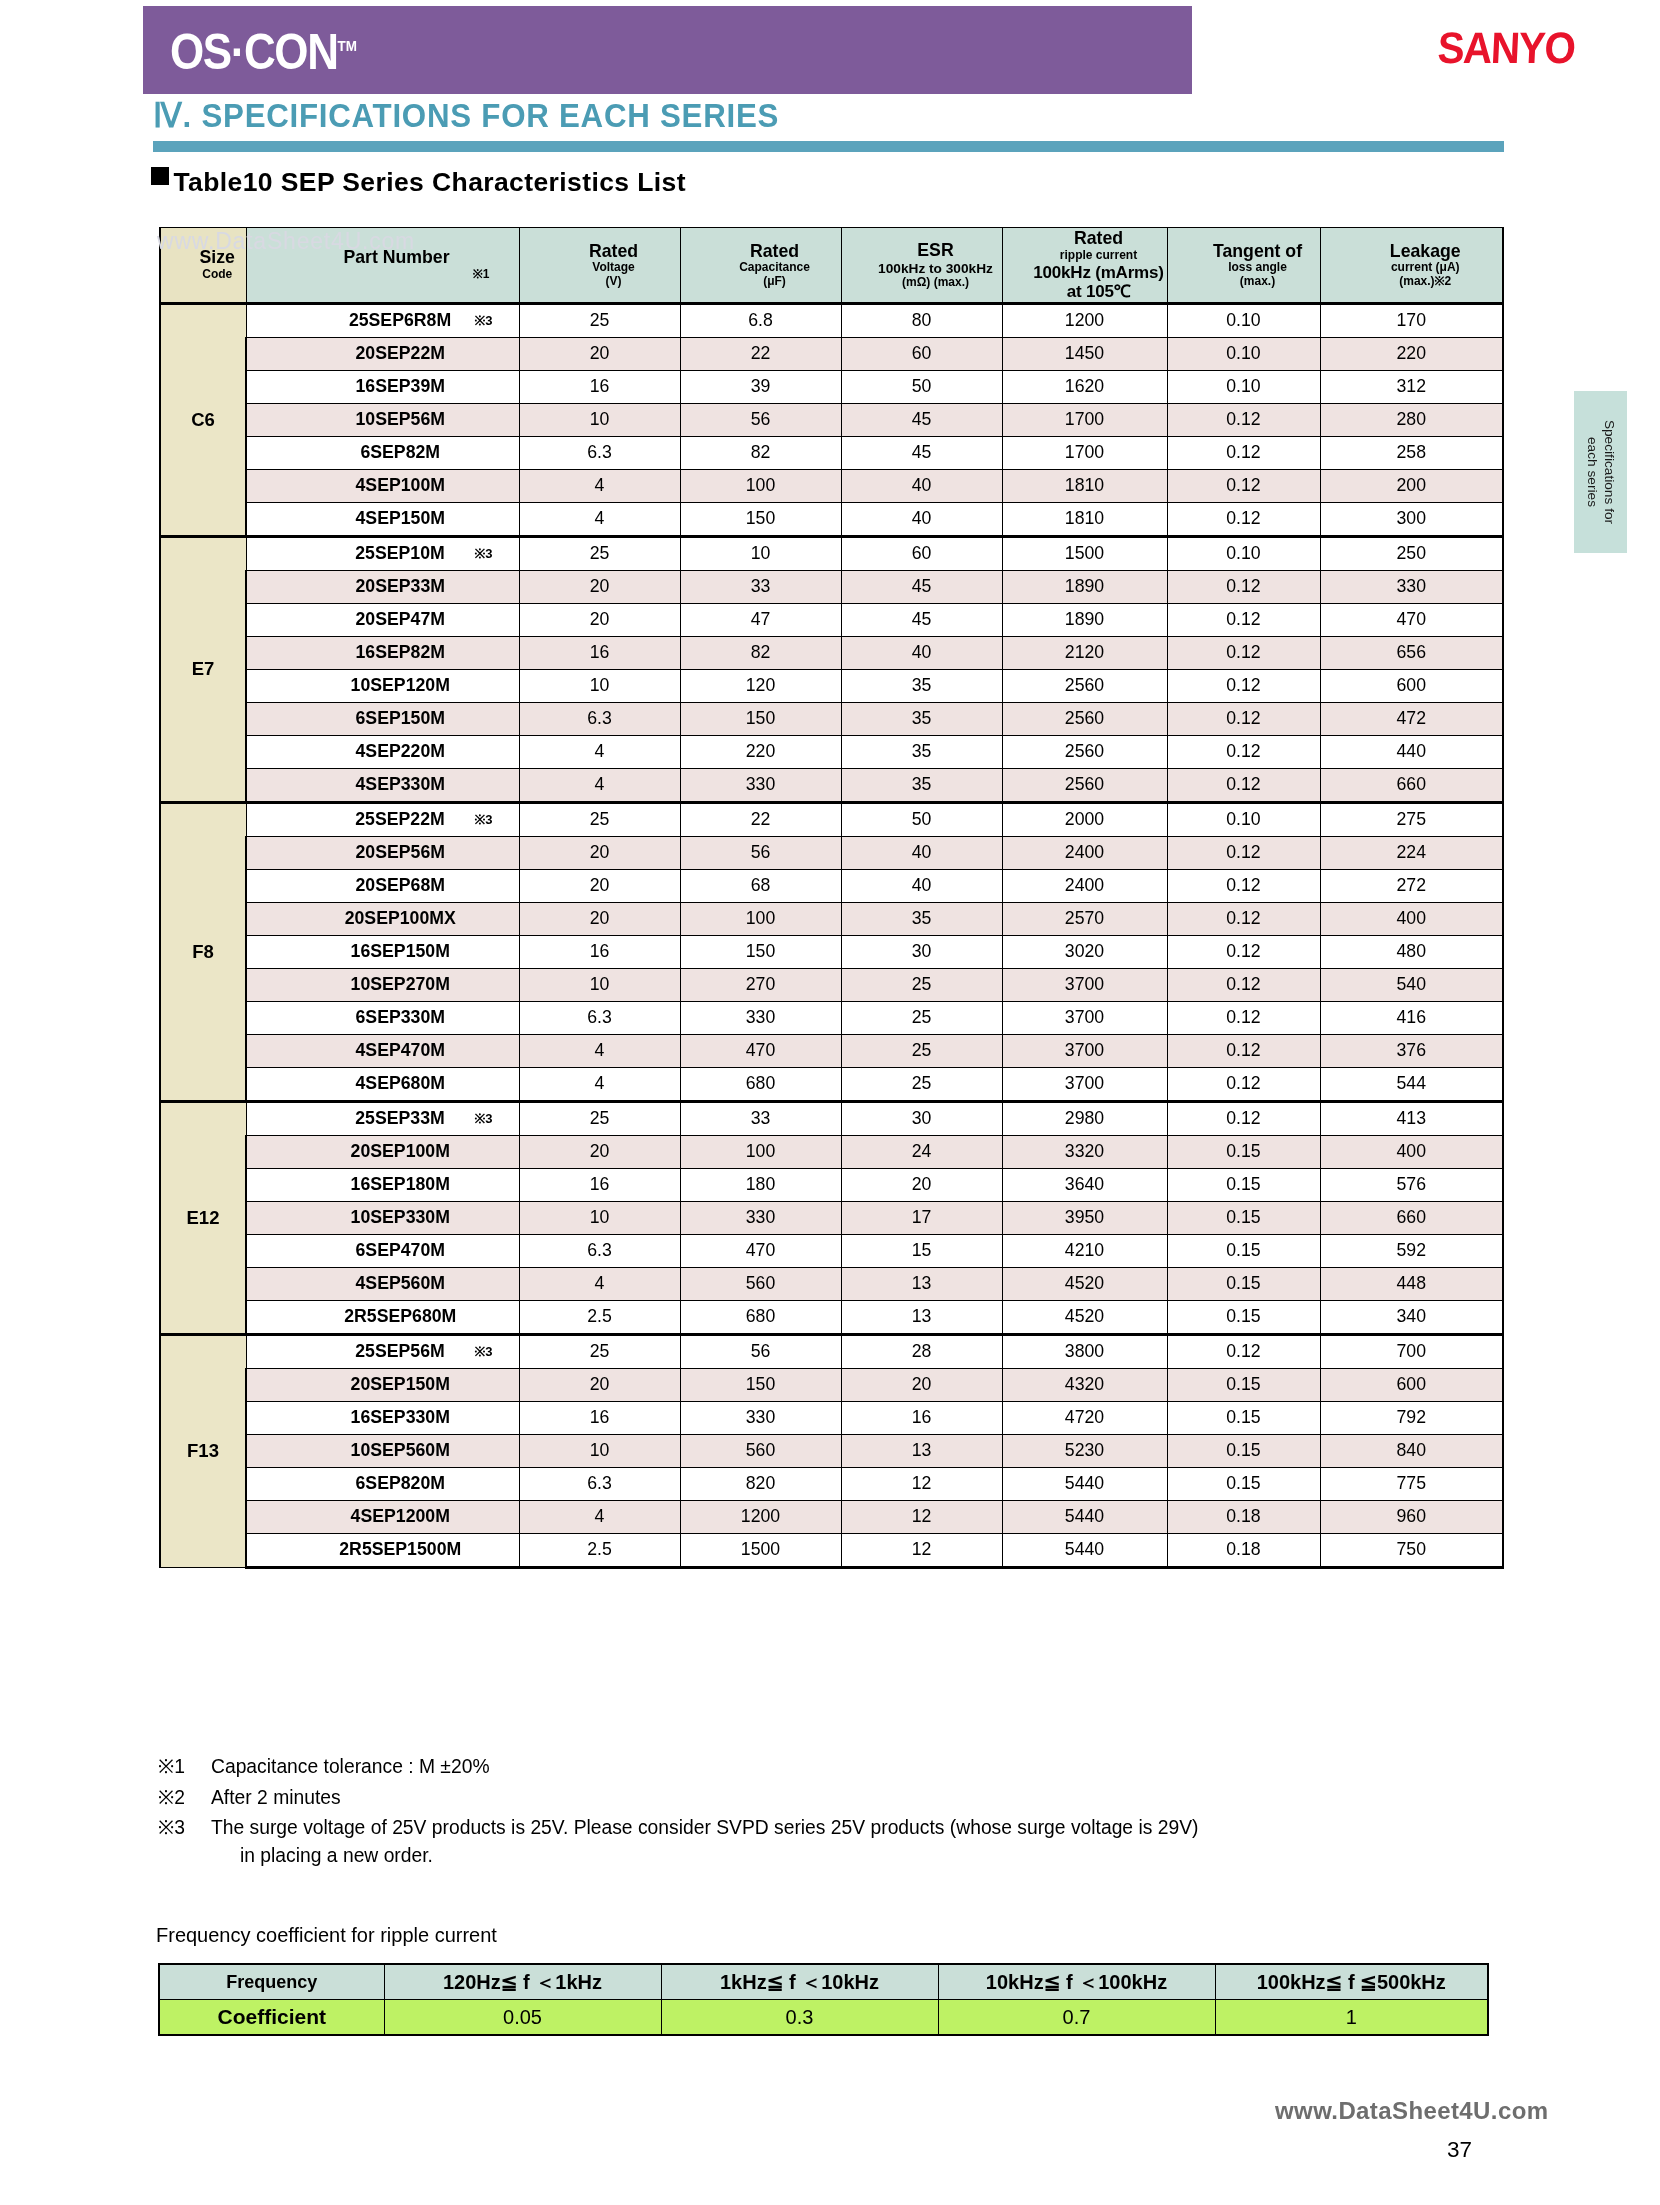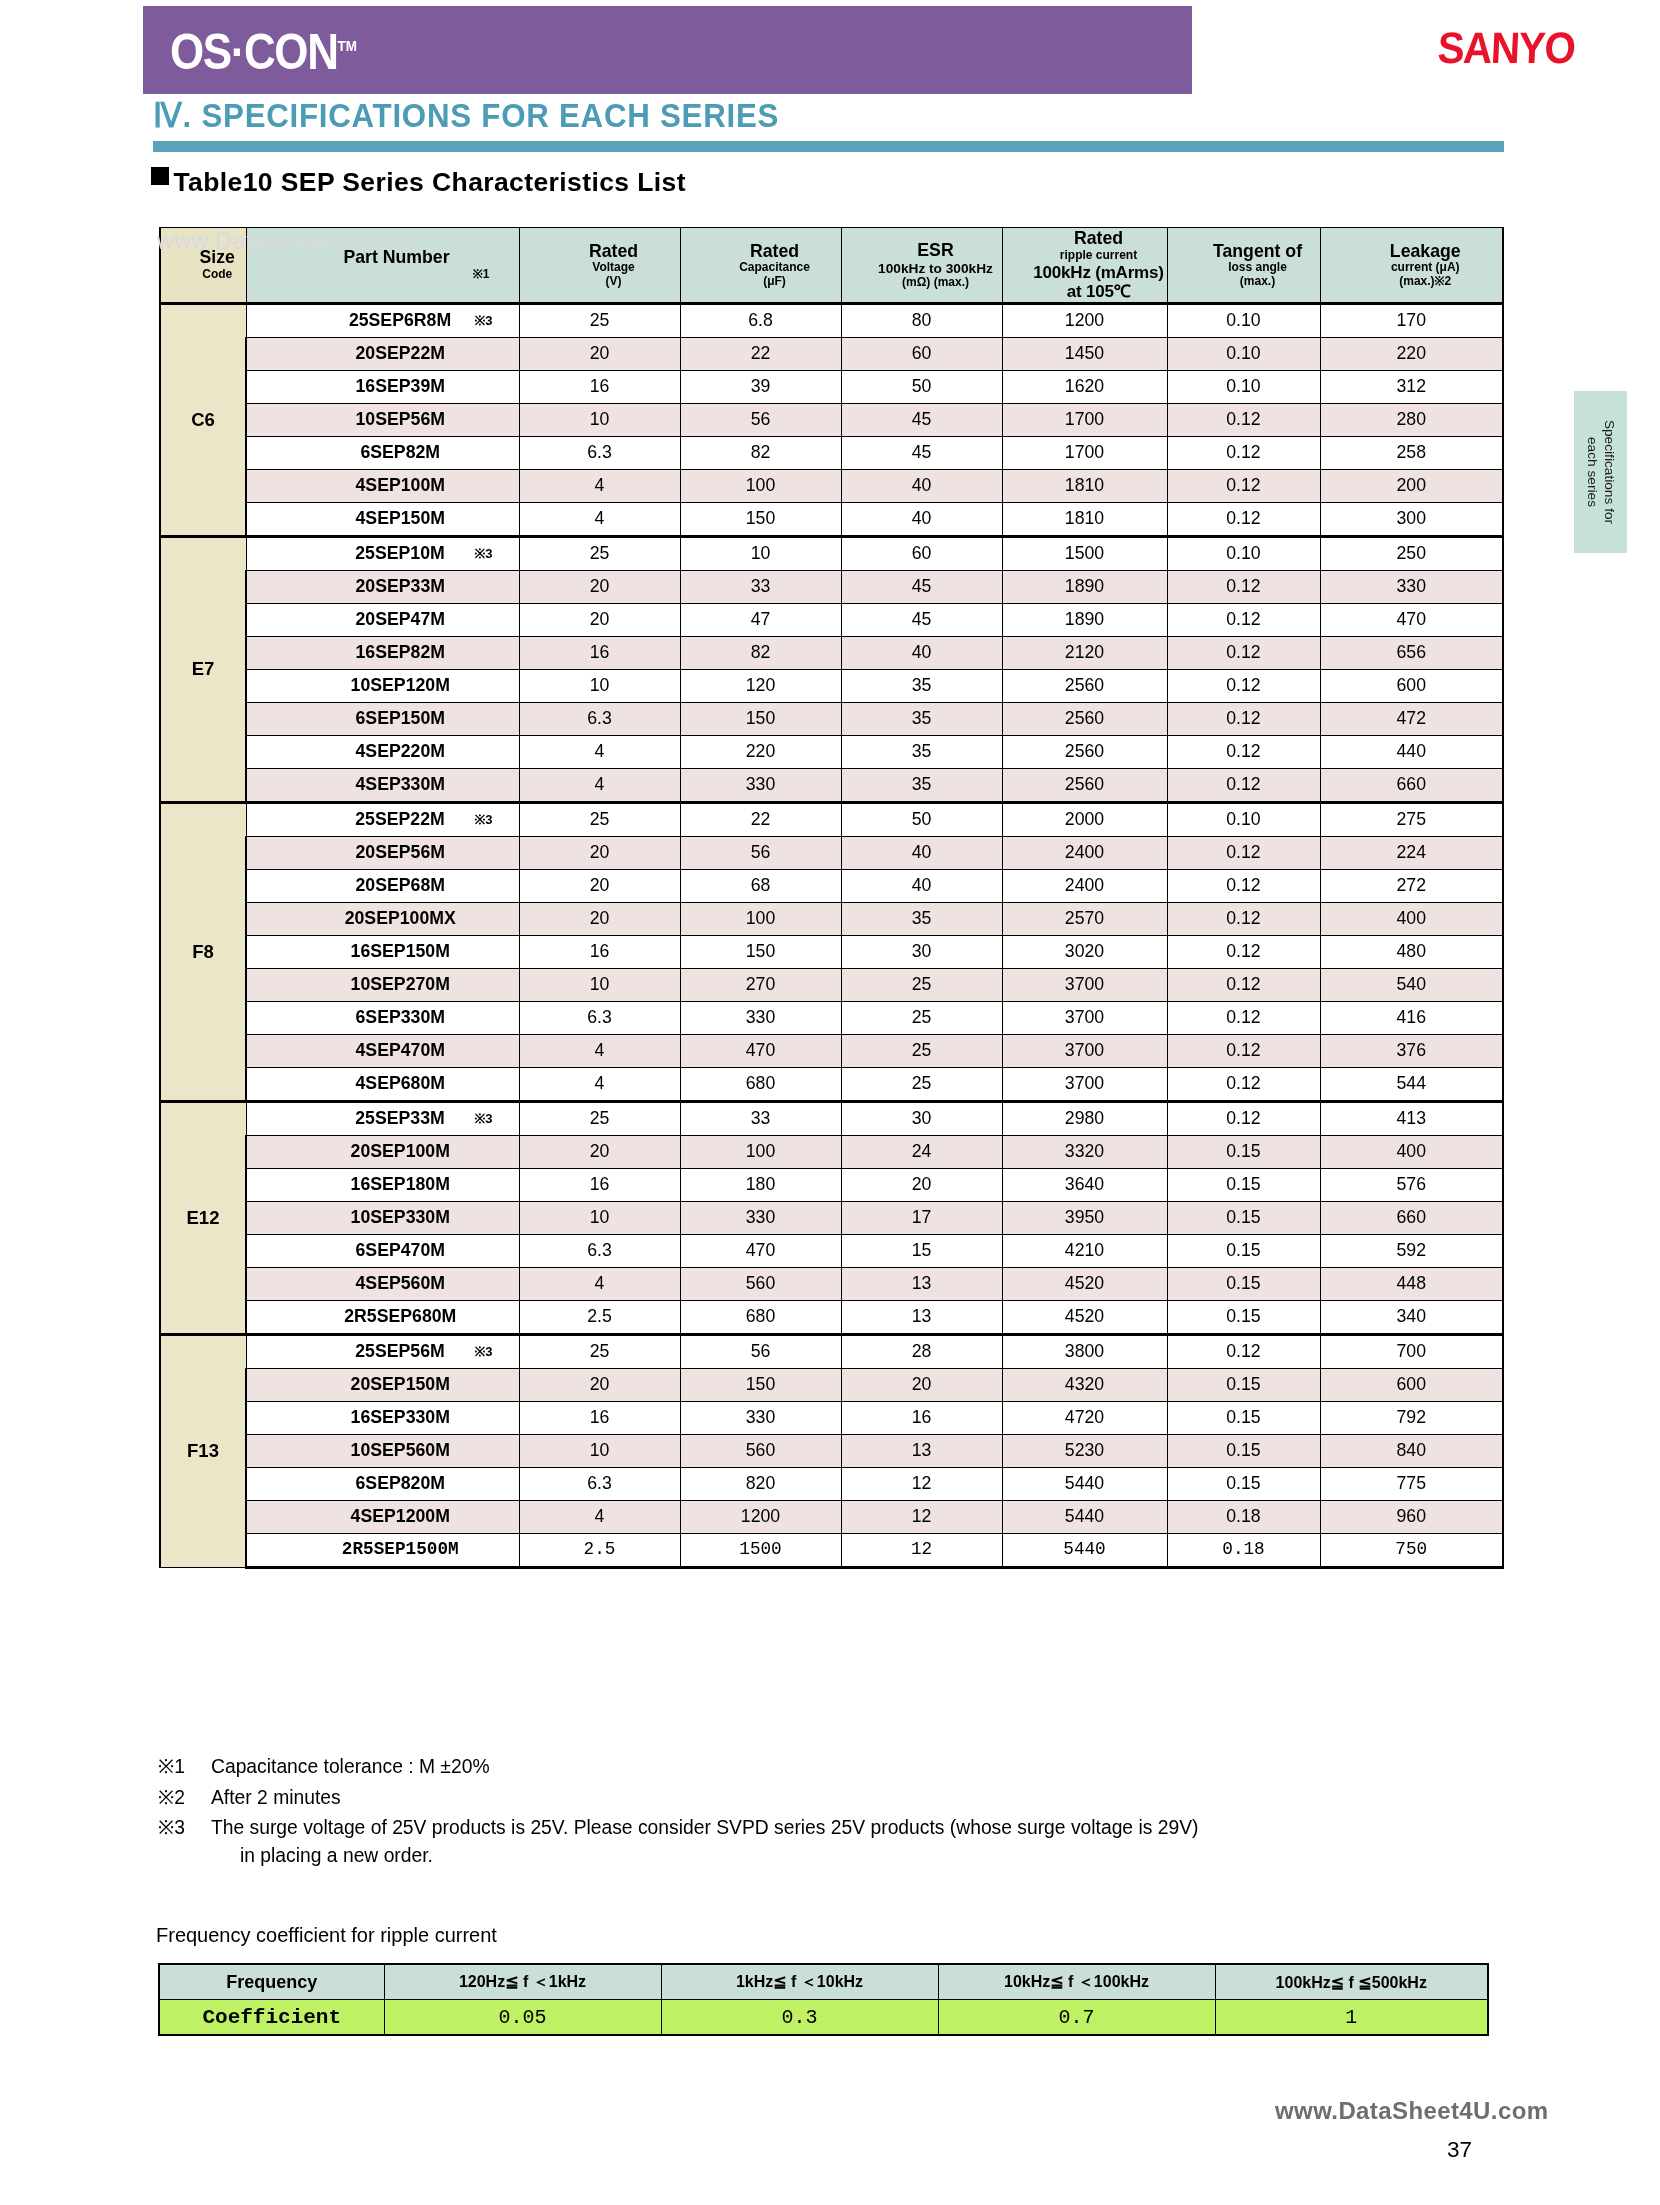--- a/index.html
+++ b/index.html
@@ -169,21 +169,21 @@
   }
   td.part .note3 {
     position: absolute;
     right: 26px;
     top: 50%;
     transform: translateY(-50%);
     font-size: 13px;
     font-weight: bold;
   }
   tr.group-start td { border-top: 3.2px solid #000; }
-  tbody tr:last-child td { border-bottom: 3.2px solid #000; font-family: Liberation Mono, monospace; }
+  tbody tr:last-child td { border-bottom: 3.2px solid #000; }
   thead th { border-top: 2.4px solid #000; }
   thead th { border-bottom: 2.4px solid #000; }
   .main-table th:first-child, .main-table td:first-child { border-left: 2.4px solid #000; }
   .main-table th:last-child, .main-table td:last-child { border-right: 2.4px solid #000; }
 
   
   .footnotes {
     position: absolute;
     left: 158px;
     top: 1753px;
@@ -214,21 +214,21 @@
     table-layout: fixed;
     font-size: 19.3px;
   }
   .freq-table th, .freq-table td {
     border: 1.2px solid #000;
     text-align: center;
     height: 34px;
     padding: 0;
     color: #000;
   }
-  .freq-table thead th { background: #cadfd8; font-weight: bold; font-size: 16px; }
+  .freq-table thead th { background: #cadfd8; font-weight: bold; font-size: 20px; }
   .freq-table thead th.freq-name { font-size: 18px; }
   .freq-table tbody td { background: #bef264; font-size: 20px; }
   .freq-table tbody td.coef-name { font-weight: bold; font-size: 21px; }
   .freq-table tr:first-child th { border-top: 2.4px solid #000; }
   .freq-table tr:last-child td { border-bottom: 2.4px solid #000; }
   .freq-table th:first-child, .freq-table td:first-child { border-left: 2.4px solid #000; }
   .freq-table th:last-child, .freq-table td:last-child { border-right: 2.4px solid #000; }
 
   
   .side-tab {

